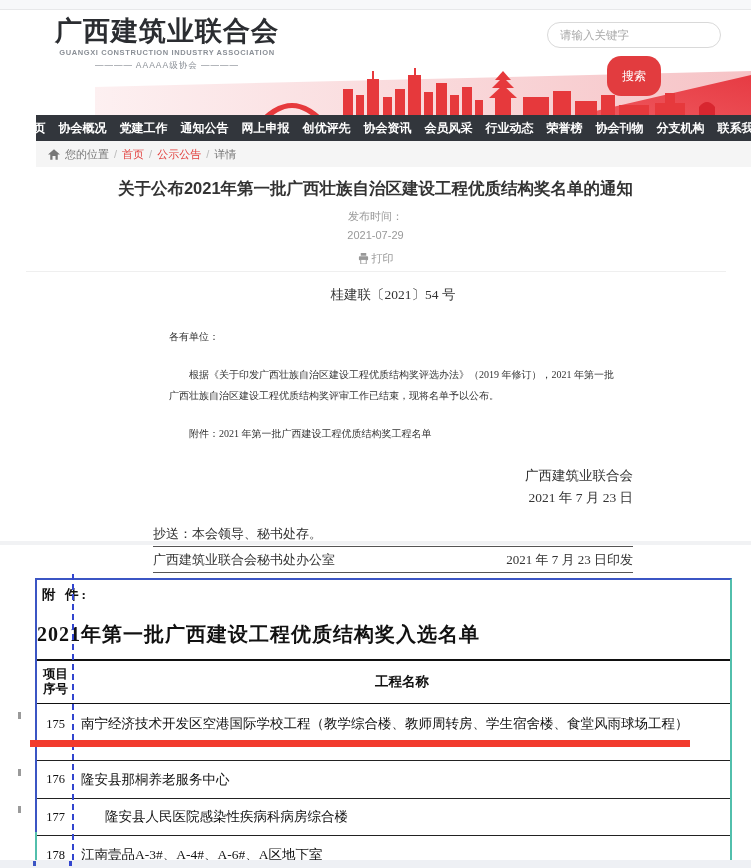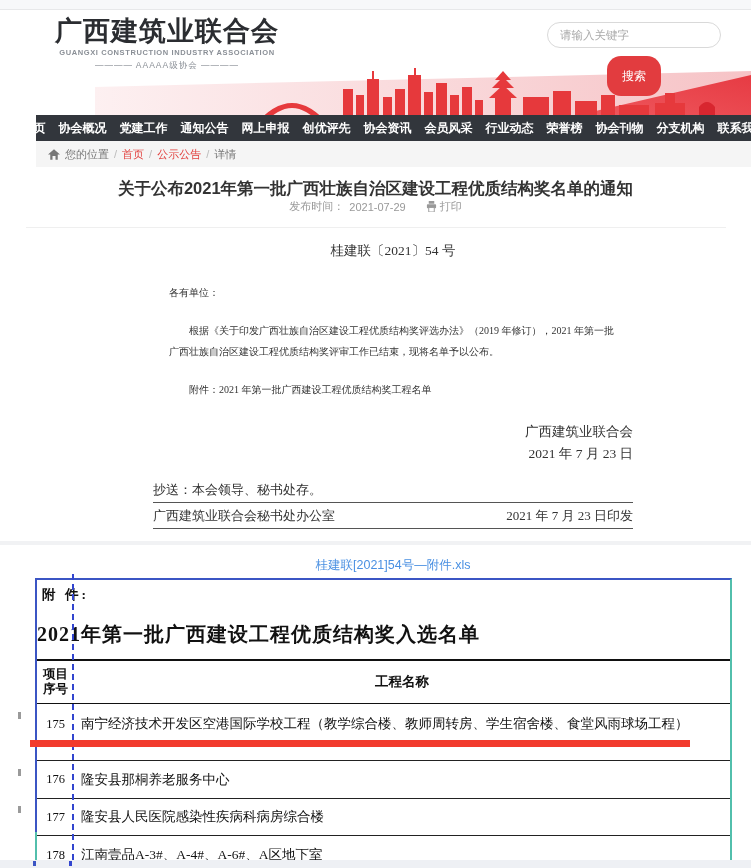--- a/index.html
+++ b/index.html
@@ -27,23 +27,23 @@
   .nav-item{color:#fff;font-size:12px;font-weight:bold;text-decoration:none;white-space:nowrap;cursor:pointer;}
 
   
   .breadcrumb{position:absolute;left:36px;right:0;top:141px;height:26px;background:#f5f5f5;display:flex;align-items:center;padding-left:12px;font-size:11px;color:#777;gap:5px;}
   .crumb-link{color:#e2413e;text-decoration:none;cursor:pointer;}
   .crumb-sep{color:#bbb;}
   .home-icon{width:12px;height:11px;display:inline-block;}
 
   
   .article{position:absolute;left:0;right:0;top:167px;height:374px;background:#fff;color:#333;}
-  .article-head{width:700px;margin:0 auto;padding-top:10px;padding-bottom:13px;border-bottom:1px solid #efefef;}
+  .article-head{width:700px;margin:0 auto;padding-top:10px;padding-bottom:5px;border-bottom:1px solid #efefef;}
   .article-title{text-align:center;font-size:16.5px;font-weight:bold;color:#333;line-height:22px;}
-  .article-meta{text-align:right;color:#999;font-size:11px;display:flex;justify-content:center;align-items:center;gap:5px;}
+  .article-meta{text-align:right;color:#999;font-size:11px;margin-top:10px;display:flex;justify-content:center;align-items:center;gap:5px;flex-direction:column;}
   .print-btn{display:inline-flex;align-items:center;gap:3px;color:#999;cursor:pointer;}
   .doc{width:480px;margin:14px 0 0 153px;font-family:"Liberation Serif","DejaVu Serif",serif;color:#333;}
   .doc-number{text-align:center;font-size:13.5px;margin-bottom:22px;}
   .doc p{font-size:10px;line-height:21.5px;margin:16px;}
   .indent{text-indent:2em;}
   .sig{text-align:right;margin-top:21px;font-size:13.5px;line-height:22px;}
   .cc{margin-top:16px;font-size:13px;}
   .cc-row1{border-bottom:1px solid #555;padding-bottom:3px;}
   .cc-row2{border-bottom:1px solid #555;display:flex;justify-content:space-between;padding:4px 0 3px 0;}
   .attach-link-wrap{text-align:center;margin-top:26px;font-family:"Liberation Sans",sans-serif;}
@@ -61,21 +61,21 @@
   .sheet-label{font-weight:bold;font-size:13.5px;padding-left:5px;letter-spacing:3px;}
   .title-row{height:50px;border-bottom:2px solid #111;display:flex;align-items:center;justify-content:flex-start;}
   .sheet-title{font-weight:bold;font-size:20px;letter-spacing:1px;}
   .head-row{height:42px;border-bottom:1.5px solid #111;}
   .cno{flex:0 0 37px;width:37px;display:flex;flex-direction:column;align-items:center;justify-content:center;font-size:12.5px;}
   .cname{flex:1;display:flex;align-items:center;padding-left:7px;font-size:13.5px;}
   .head-row .cno{font-weight:bold;font-size:12.5px;line-height:15px;}
   .head-row .cname{justify-content:center;padding-left:0;font-weight:bold;font-size:13.5px;}
   .drow:nth-child(1){height:56px;}
   .drow:nth-child(2){height:37px;}
-  .drow:nth-child(3){height:36px;}
+  .drow:nth-child(3){height:36px;gap:24px;}
   .drow:nth-child(4){height:38px;border-bottom:none;}
   .drow.hl .cno,.drow.hl .cname{padding-bottom:16px;}
   .hl-bar{position:absolute;left:-7px;bottom:13px;width:660px;height:7px;background:#f23b2d;z-index:3;}
   .left-teal{position:absolute;left:-2px;bottom:0;width:2px;height:38px;background:#52bfac;z-index:3;}
 
   .edge-mark{position:absolute;width:3px;height:7px;background:#9a9a9a;z-index:1;}
 
   .bottom-band{position:absolute;left:0;right:0;bottom:0;height:8px;background:#eef0f4;z-index:6;}
   .frag{position:absolute;bottom:2px;width:3px;height:5px;}
 </style>

